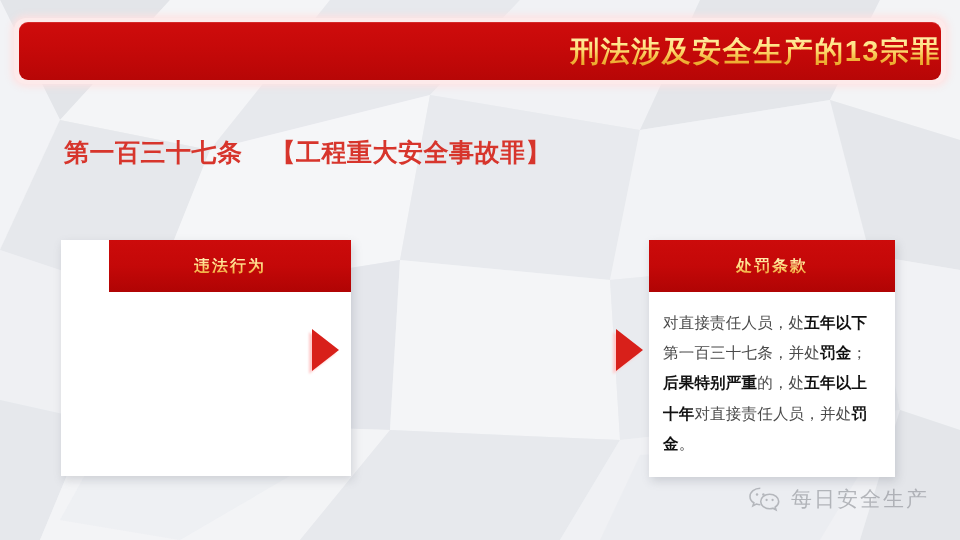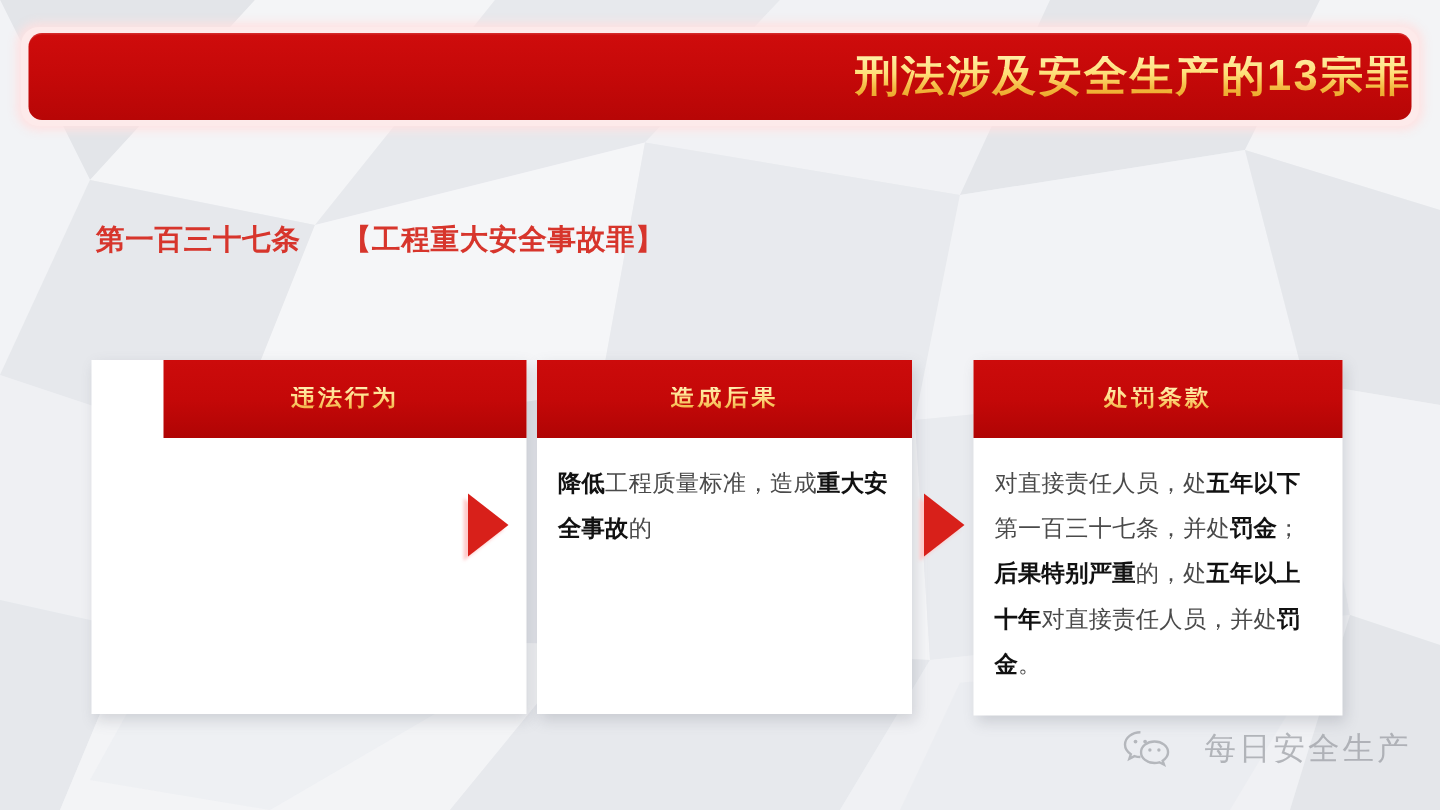--- a/index.html
+++ b/index.html
@@ -67,22 +67,22 @@
     color: transparent;
     -webkit-text-fill-color: transparent;
     text-shadow: none;
     white-space: nowrap;
   }
 
   
   #subtitle {
     position: absolute;
     left: 64px;
-    top: 147px;
-    font-size: 19px;
+    top: 136px;
+    font-size: 25px;
     font-weight: bold;
     color: #d7352c;
     letter-spacing: 0.5px;
     white-space: nowrap;
     text-align: right;
   }
   #subtitle .art-no { margin-right: 28px; }
 
   
   .card {
@@ -138,21 +138,21 @@
   #arrow-1 { left: 312px; top: 329px; }
   #arrow-2 { left: 616px; top: 329px; }
 
   
   #watermark {
     position: absolute;
     left: 748px;
     top: 485px;
     display: flex;
     align-items: center;
-    gap: 21px;
+    gap: 9px;
     opacity: 0.62;
   }
   #wechat-icon { display: block; }
   #watermark-text {
     font-size: 21px;
     color: #8f9298;
     letter-spacing: 2px;
     white-space: nowrap;
   }
 </style>
@@ -200,26 +200,20 @@
   </div>
 
   <div class="card" id="card-1">
     <div class="card-header">
       <span class="card-header-text">违法行为</span>
     </div>
   </div>
 
   <div class="arrow" id="arrow-1"></div>
 
-  <div class="card" id="card-2">
-    <div class="card-header">
-      <span class="card-header-text">造成后果</span>
-    </div>
-    <div class="card-body"><b>降低</b><span class="lt">工程质量标准，造成</span><b>重大安全事故</b><span class="lt">的</span></div>
-  </div>
 
   <div class="arrow" id="arrow-2"></div>
 
   <div class="card" id="card-3">
     <div class="card-header">
       <span class="card-header-text">处罚条款</span>
     </div>
     <div class="card-body"><span class="lt">对直接责任人员，处</span><b>五年以下</b><span class="lt">第一百三十七条，并处</span><b>罚金</b><span class="lt">；</span><b>后果特别严重</b><span class="lt">的，处</span><b>五年以上十年</b><span class="lt">对直接责任人员，并处</span><b>罚金</b><span class="lt">。</span></div>
   </div>
 

